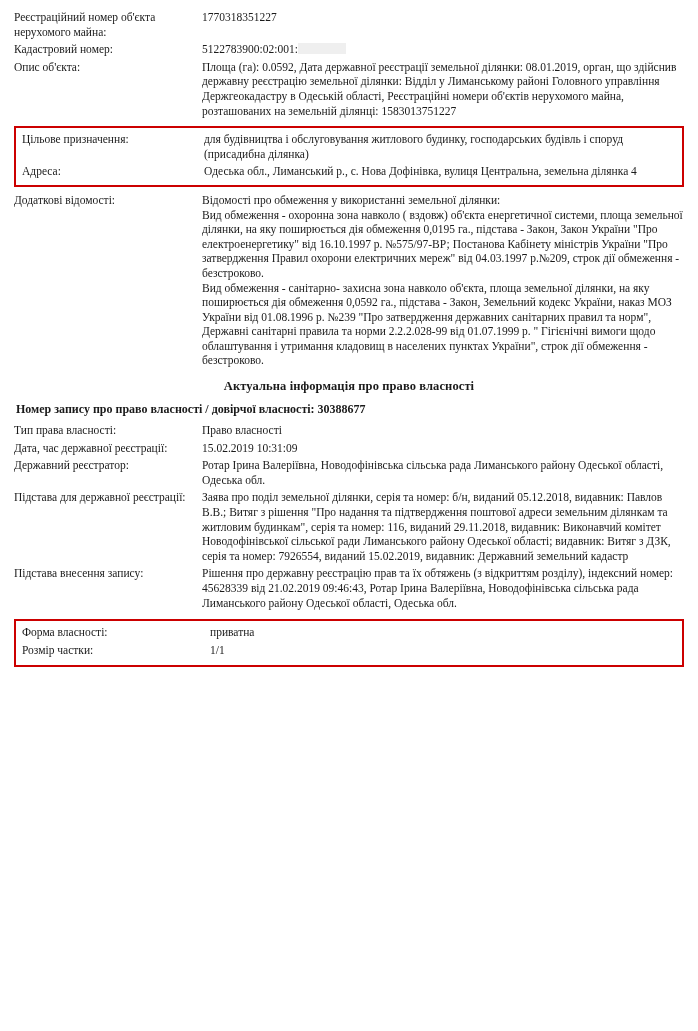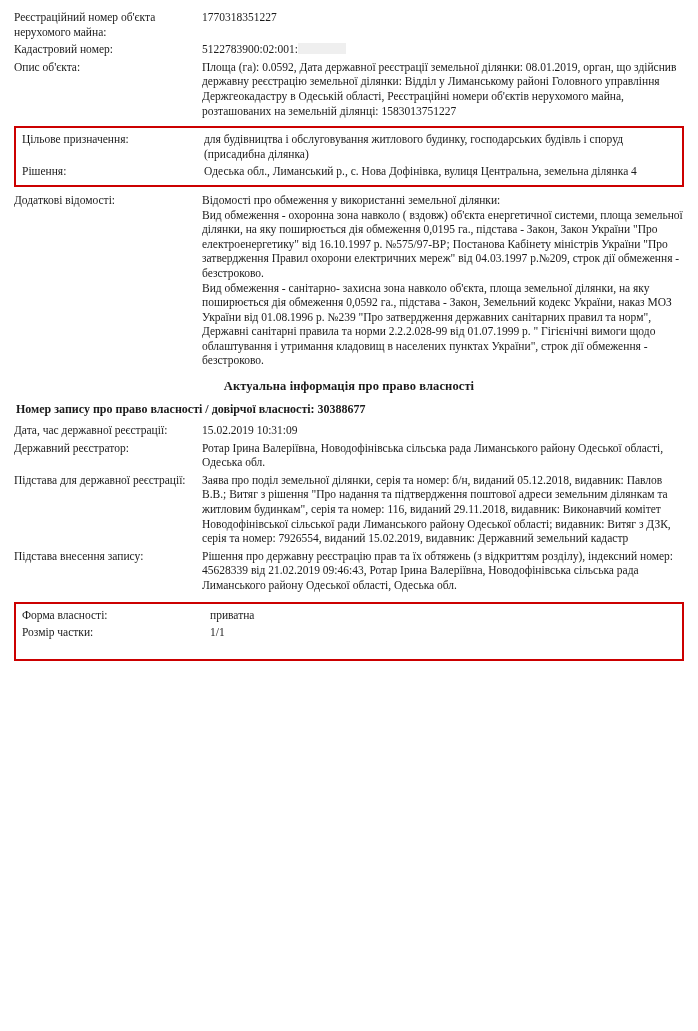--- a/index.html
+++ b/index.html
@@ -61,21 +61,21 @@
   .boxed {
     border: 2px solid #cc0000;
     padding: 4px 6px 3px 6px;
     margin: 5px 0 6px 0;
     box-sizing: border-box;
   }
   .boxed table.kv td.label { width: 182px; }
   .tight td { padding-bottom: 2px; }
   .owners-box {
     border: 2px solid #cc0000;
-    padding: 4px 6px 16px 6px;
+    padding: 4px 6px 5px 6px;
     margin-top: 6px;
     box-sizing: border-box;
   }
   .value-multi { white-space: normal; }
 </style>
 </head>
 <body>
 
 <div class="page">
 
@@ -98,21 +98,21 @@
     </table>
 
   <div class="boxed">
     <table class="kv tight">
       <tbody>
           <tr>
         <td class="label">Цільове призначення:</td>
         <td class="value">для будівництва і обслуговування житлового будинку, господарських будівль і споруд (присадибна ділянка)</td>
       </tr>
       <tr>
-        <td class="label">Рішення:</td>
+        <td class="label">Адреса:</td>
         <td class="value">Одеська обл., Лиманський р., с. Нова Дофінівка, вулиця Центральна, земельна ділянка 4</td>
       </tr>
     </tbody>
       </table>
   </div>
 
   <table class="kv">
     <tbody>
         <tr>
       <td class="label">Додаткові відомості:</td>
@@ -122,20 +122,24 @@
     </tr>
   </tbody>
     </table>
 
   <div class="section-title" style="margin-top:8px;">Актуальна інформація про право власності</div>
 
   <div class="record-line">Номер запису про право власності / довірчої власності: 30388677</div>
 
   <table class="kv">
     <tbody>
+        <tr>
+      <td class="label">Тип права власності:</td>
+      <td class="value">Право власності</td>
+    </tr>
     <tr>
       <td class="label">Дата, час державної реєстрації:</td>
       <td class="value">15.02.2019 10:31:09</td>
     </tr>
     <tr>
       <td class="label">Державний реєстратор:</td>
       <td class="value">Ротар Ірина Валеріївна, Новодофінівська сільська рада Лиманського району Одеської області, Одеська обл.</td>
     </tr>
     <tr>
       <td class="label">Підстава для державної реєстрації:</td>

